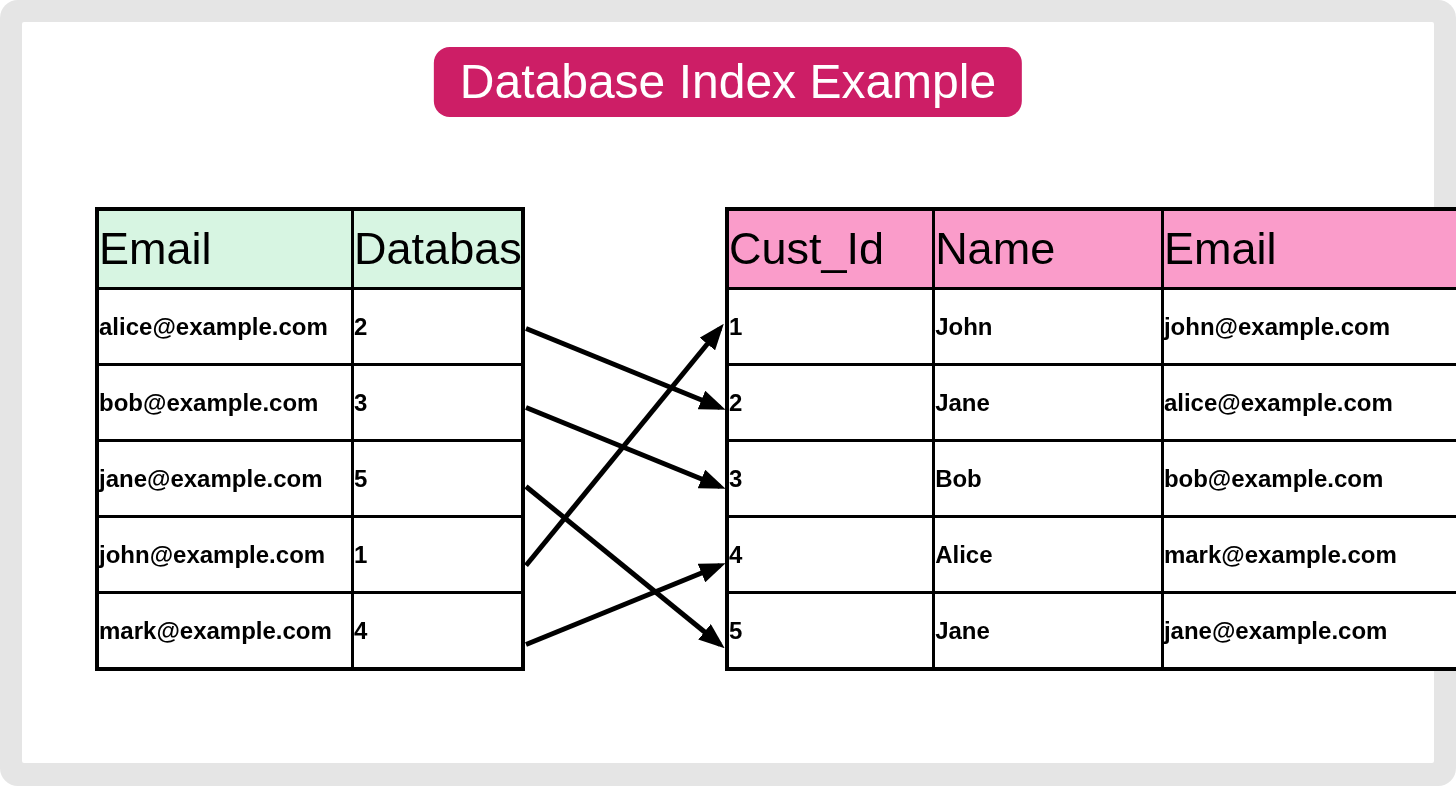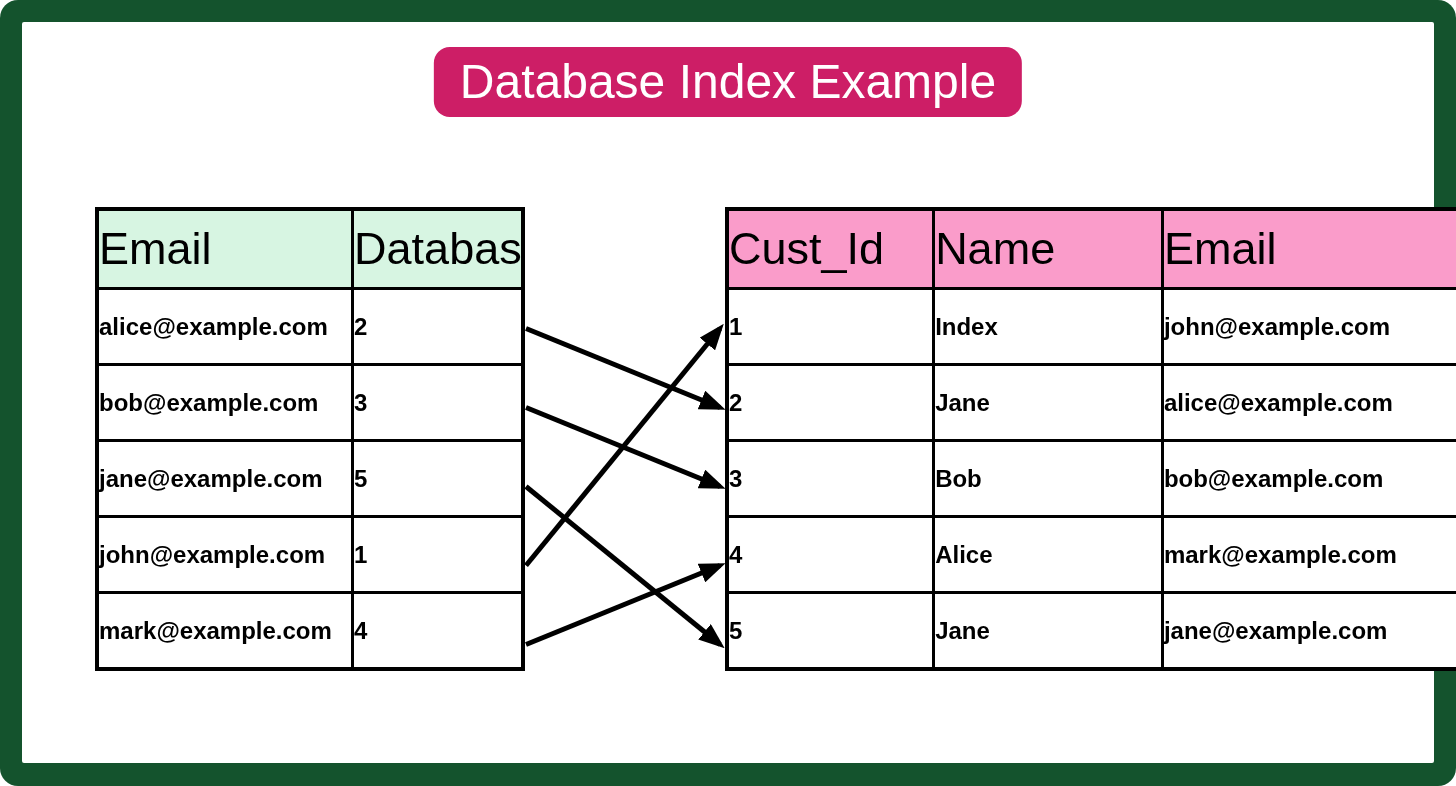--- a/index.html
+++ b/index.html
@@ -5,21 +5,21 @@
   html, body {
     margin: 0;
     padding: 0;
     background: #ffffff;
     font-family: "Liberation Sans", sans-serif;
   }
   .frame {
     position: relative;
     width: 1456px;
     height: 786px;
-    background: #14532d;
+    background: #e5e5e5;
     border-radius: 18px;
     overflow: hidden;
   }
   .content {
     position: absolute;
     left: 22px;
     top: 22px;
     right: 22px;
     bottom: 23px;
     background: #ffffff;
@@ -168,21 +168,21 @@
       <thead>
           <tr>
             <th>Cust_Id</th>
             <th>Name</th>
             <th>Email</th>
           </tr>
         </thead>
       <tbody>
           <tr>
             <td>1</td>
-            <td>Index</td>
+            <td>John</td>
             <td>john@example.com</td>
           </tr>
           <tr>
             <td>2</td>
             <td>Jane</td>
             <td>alice@example.com</td>
           </tr>
           <tr>
             <td>3</td>
             <td>Bob</td>

